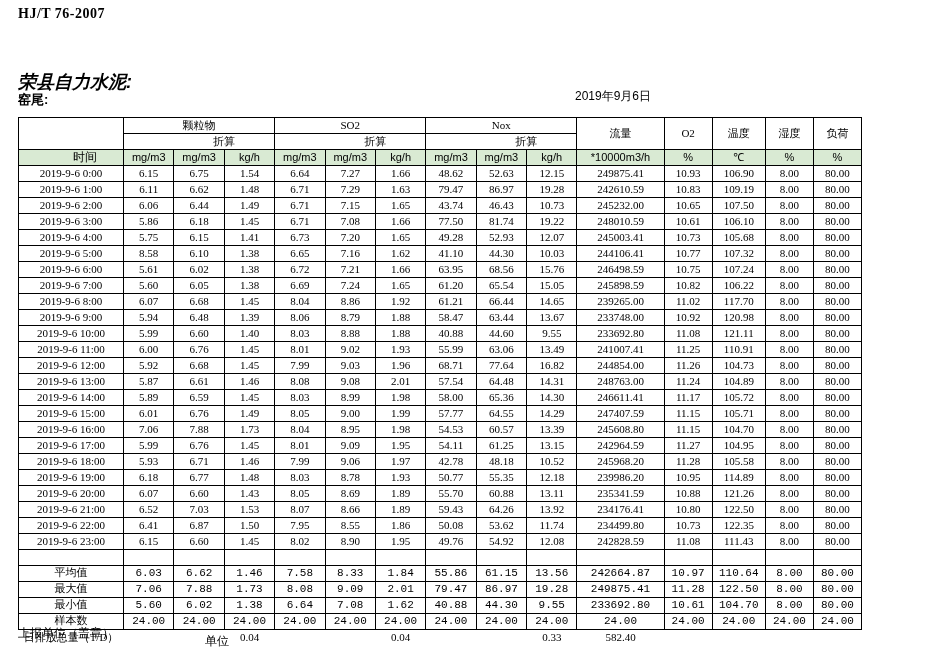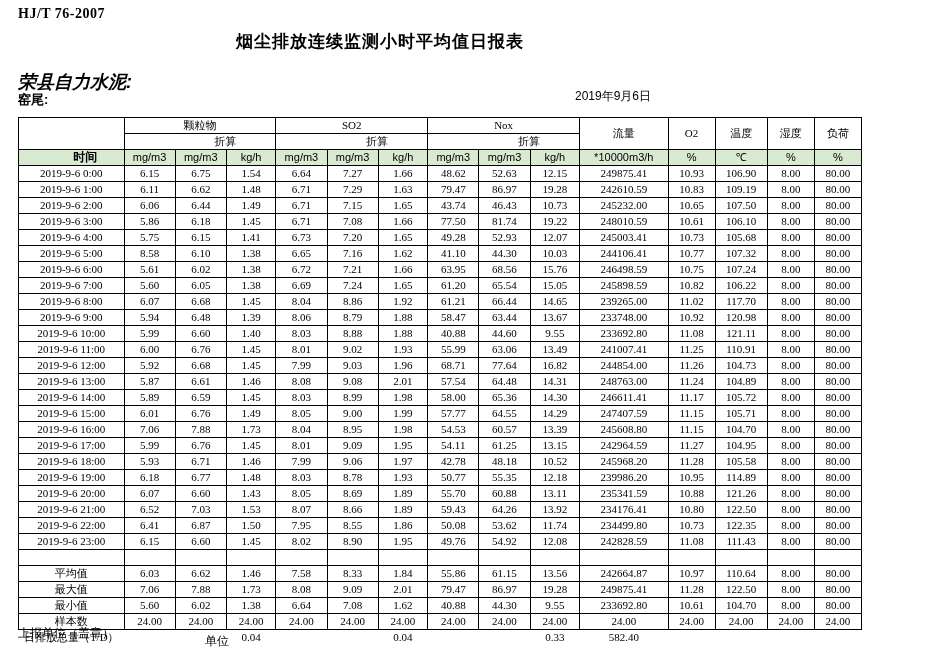--- a/index.html
+++ b/index.html
@@ -85,40 +85,40 @@
     font-size: 12px;
   }
   .unit-row td {
     background: #d9ead3;
     font-size: 10px;
     height: 16px;
     line-height: 16px;
   }
   .unit-row td.time-unit {
     font-size: 12px;
-    font-weight: bold;
+    font-weight: normal;
     padding-left: 28px;
   }
   .data-row td {
     font-family: "Liberation Serif", serif;
     font-size: 11.5px;
   }
   .time-col {
     text-align: center;
   }
   .sep-row td {
     height: 9px;
     line-height: 9px;
     border-left: 1px solid #000;
     border-right: 1px solid #000;
     border-top: 1px solid #000;
     border-bottom: 1px solid #000;
   }
   .summary-row td {
-    font-family: Liberation Serif, serif;
+    font-family: Liberation Mono, monospace;
     font-size: 11.5px;
     margin-left: 23px;
   }
   .summary-label {
     font-family: "Liberation Sans", sans-serif;
     font-size: 11.5px;
   }
   .total-row td {
     font-family: "Liberation Serif", serif;
     font-size: 11.5px;
@@ -151,21 +151,20 @@
     top: 633px;
     font-size: 12px;
   }
 </style>
 </head>
 <body>
 
 <div class="page">
 
   <div class="std-code">HJ/T  76-2007</div>
-  <div class="doc-title">烟尘排放连续监测小时平均值日报表</div>
   <div class="company">荣县自力水泥:</div>
   <div class="outlet">窑尾:</div>
   <div class="report-date">2019年9月6日</div>
 
   <table class="main">
     <colgroup>
       <col style="width:108px">
       <col style="width:55px">
         <col style="width:55px">
         <col style="width:55px">

